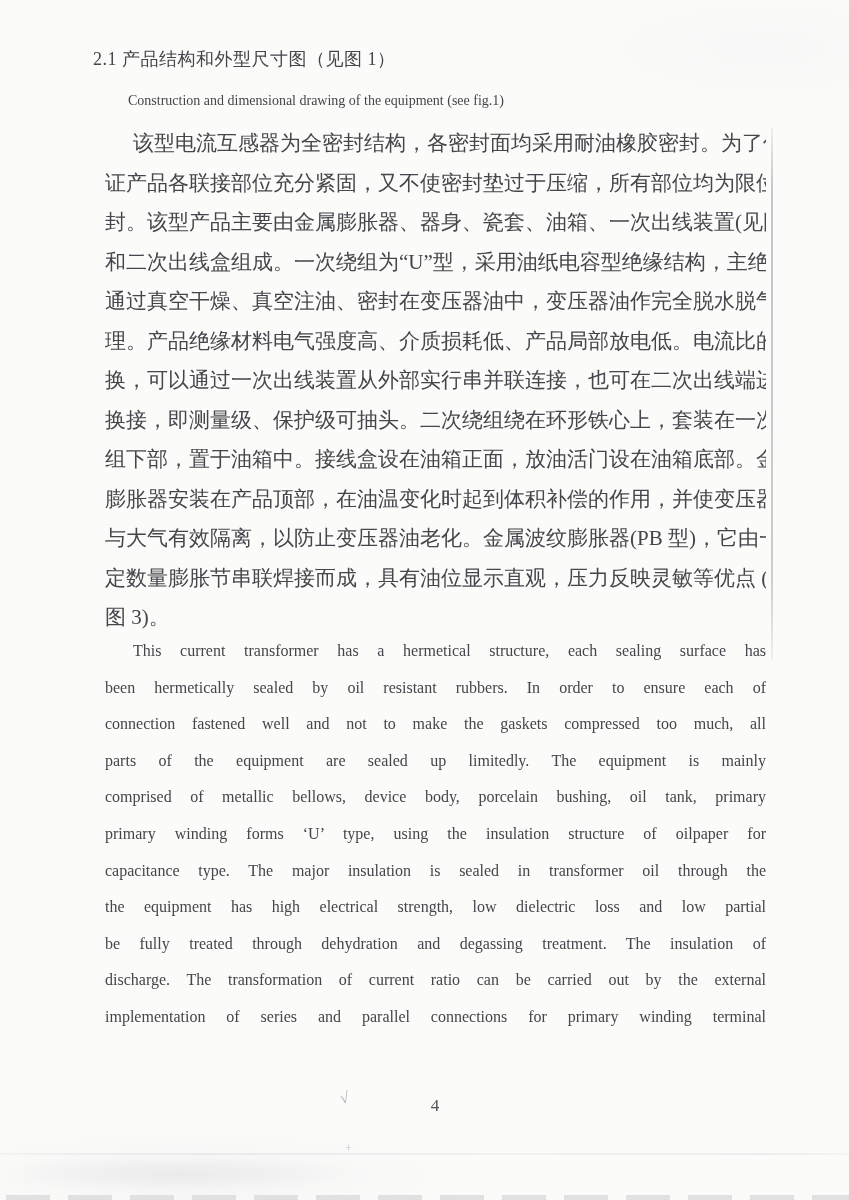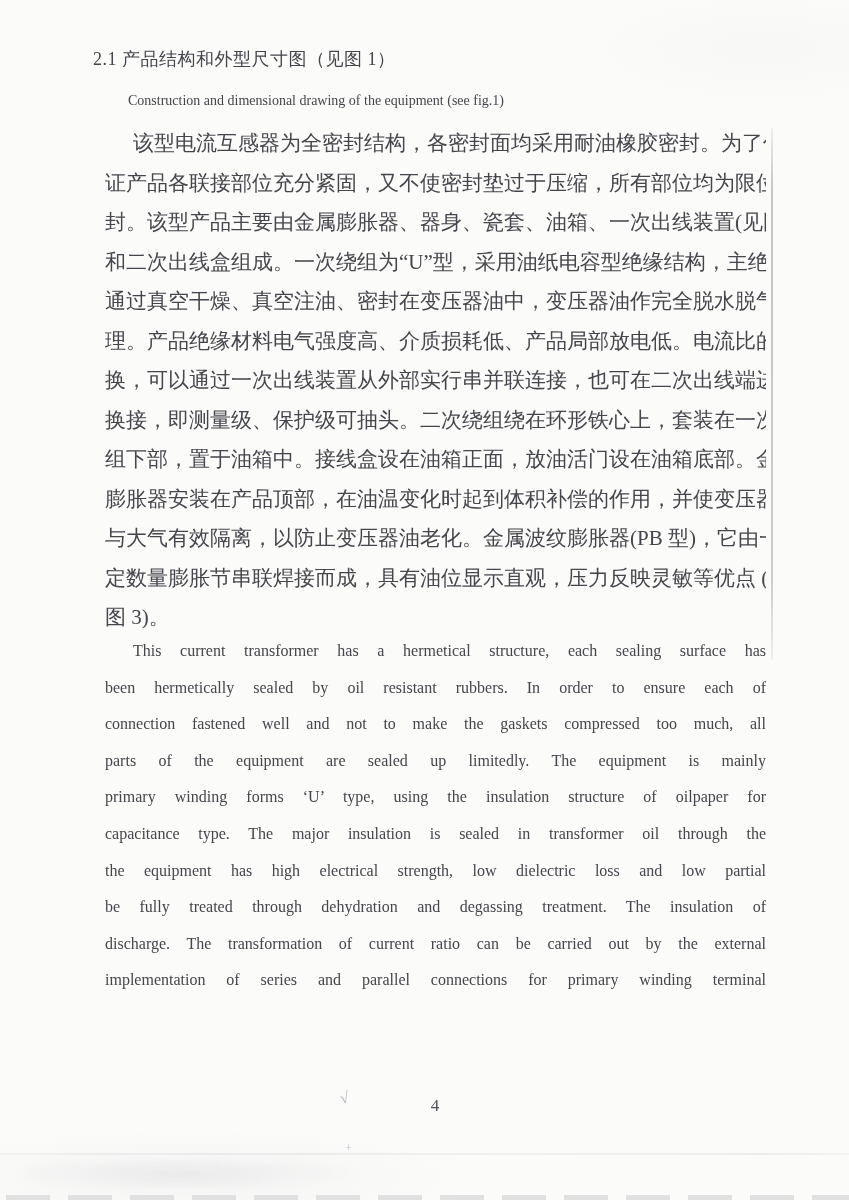--- a/index.html
+++ b/index.html
@@ -89,20 +89,21 @@
     <div class="line">与大气有效隔离，以防止变压器油老化。金属波纹膨胀器(PB 型)，它由一</div>
     <div class="line">定数量膨胀节串联焊接而成，具有油位显示直观，压力反映灵敏等优点 (见</div>
     <div class="line no-just">图 3)。</div>
   </div>
 
   <div class="para para-en">
     <div class="line indent">This current transformer has a hermetical structure, each sealing surface has</div>
     <div class="line">been hermetically sealed by oil resistant rubbers. In order to ensure each of</div>
     <div class="line">connection fastened well and not to make the gaskets compressed too much, all</div>
     <div class="line">parts of the equipment are sealed up limitedly. The equipment is mainly</div>
+    <div class="line">comprised of metallic bellows, device body, porcelain bushing, oil tank, primary</div>
     <div class="line">primary winding forms ‘U’ type, using the insulation structure of oilpaper for</div>
     <div class="line">capacitance type. The major insulation is sealed in transformer oil through the</div>
     <div class="line">the equipment has high electrical strength, low dielectric loss and low partial</div>
     <div class="line">be fully treated through dehydration and degassing treatment. The insulation of</div>
     <div class="line">discharge. The transformation of current ratio can be carried out by the external</div>
     <div class="line">implementation of series and parallel connections for primary winding terminal</div>
   </div>
 
   <div class="check-mark">√</div>
   <div class="page-num">4</div>

